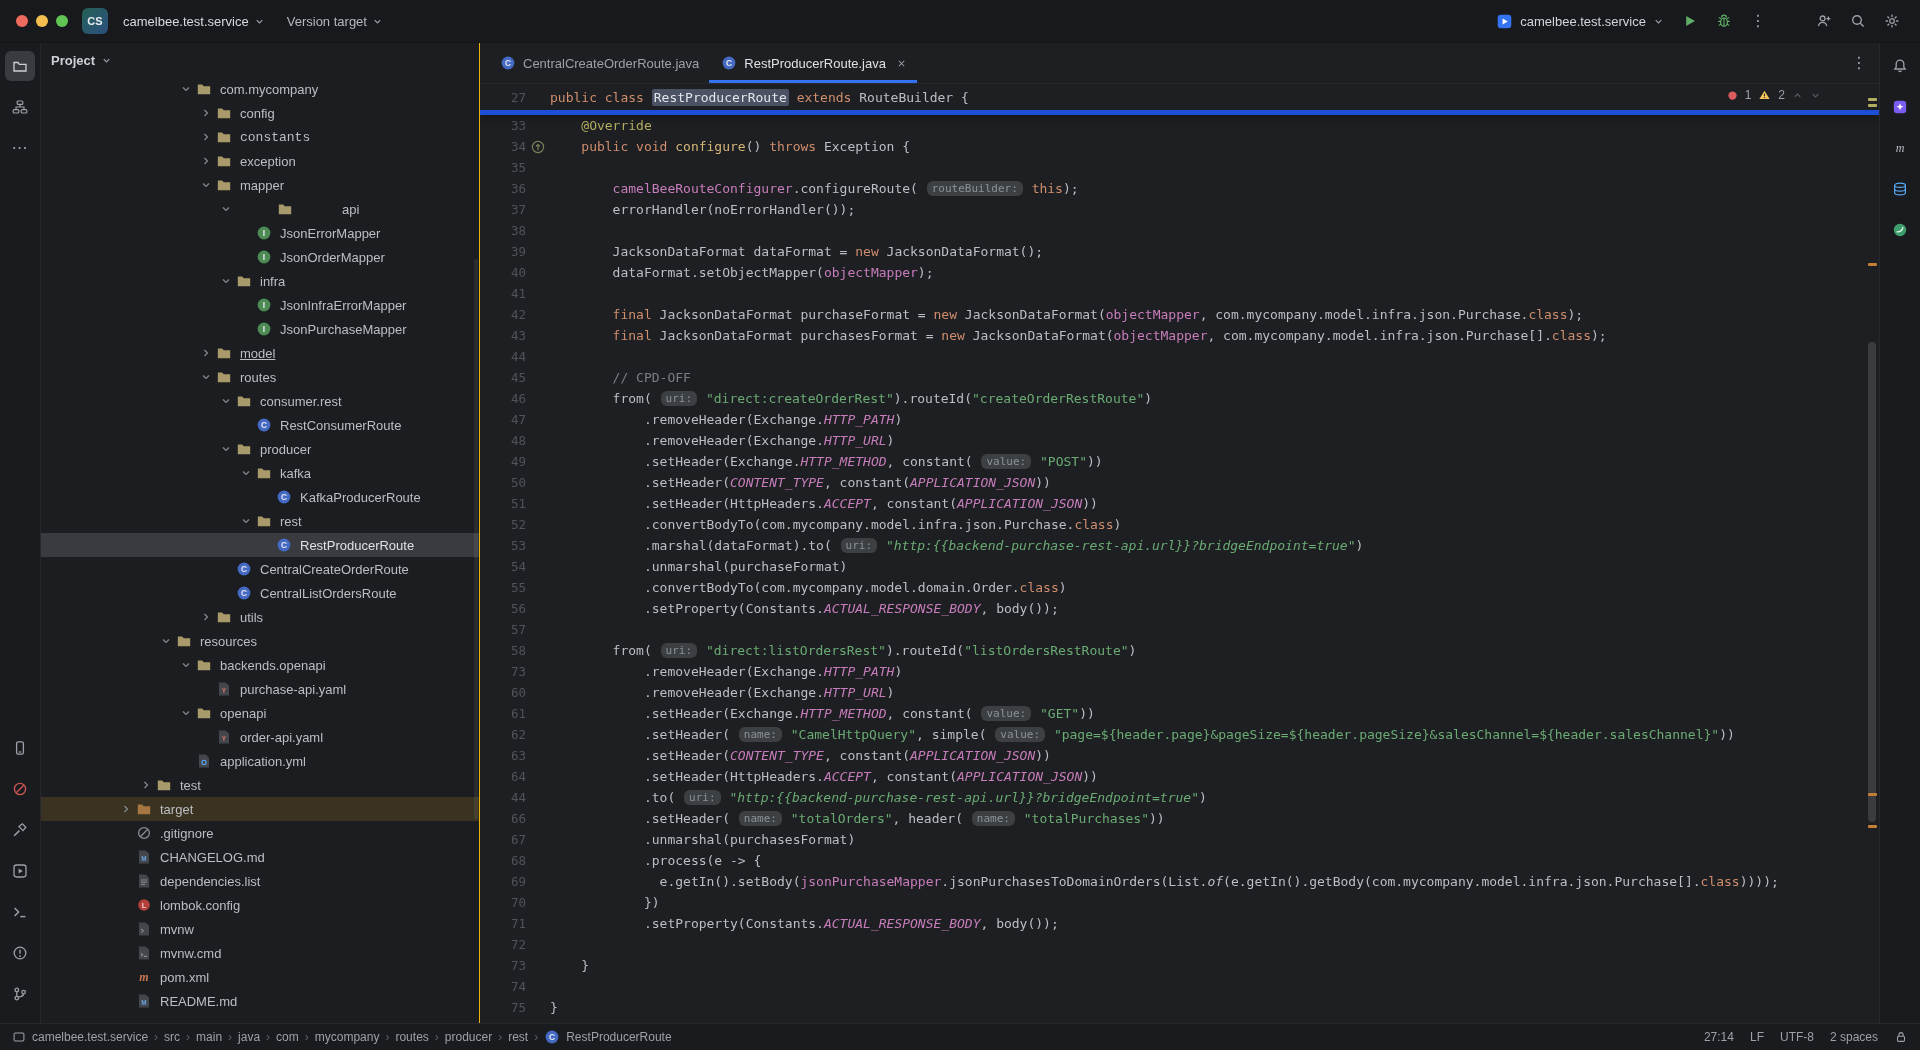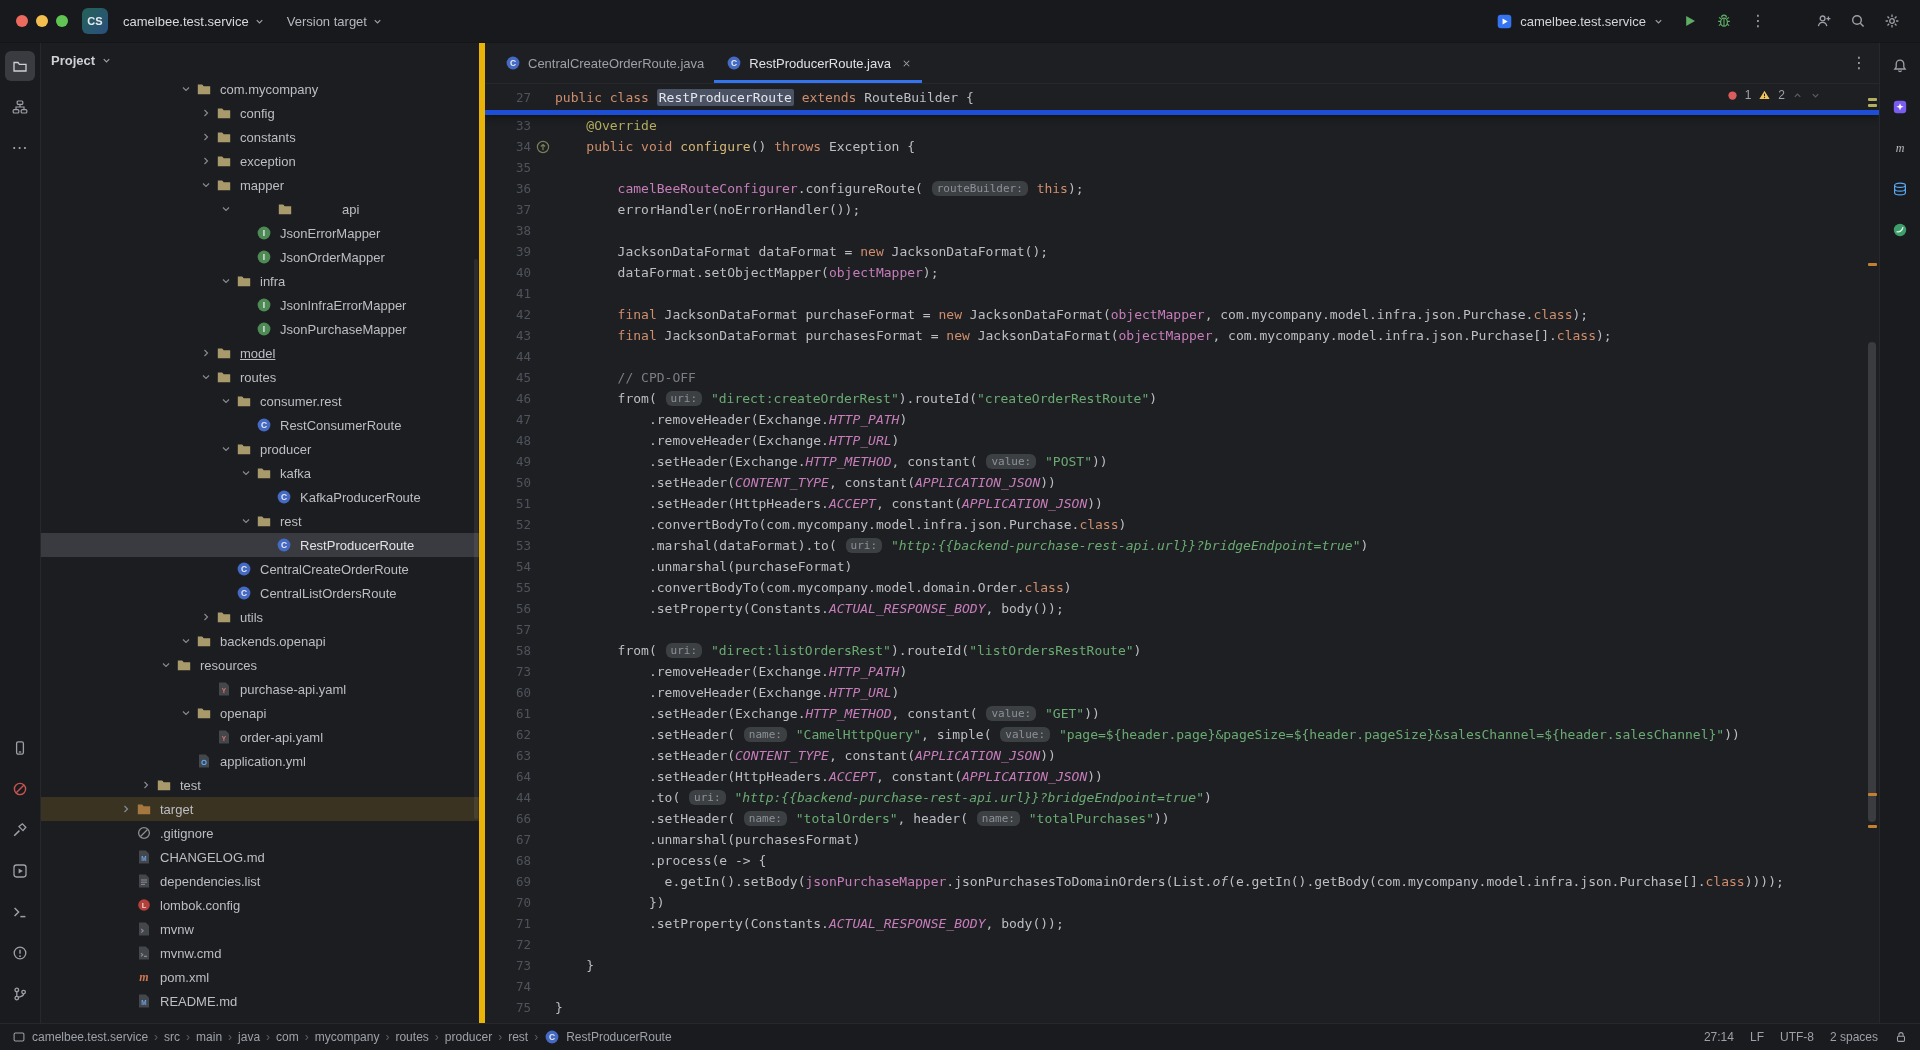--- a/index.html
+++ b/index.html
@@ -25,21 +25,21 @@
   .stripe{width:40px;flex:none;background:#1a1b1e;display:flex;flex-direction:column;align-items:center;padding:8px 0;}
   .stripe.left{border-right:1px solid #26282c;}
   .stripe.right{border-left:1px solid #26282c;}
   .sgroup{display:flex;flex-direction:column;gap:11px;align-items:center;}
   .sgroup.bottom{margin-top:auto;padding-bottom:6px;}
   .sbtn{width:30px;height:30px;border-radius:6px;display:flex;align-items:center;justify-content:center;cursor:pointer;}
   .sbtn.active{background:#393b40;}
   .icon{display:inline-flex;align-items:center;justify-content:center;}
 
   
-  .project{width:438px;flex:none;background:#1b1d20;border-right:6px solid #eab308;position:relative;overflow:hidden;display:flex;flex-direction:column;}
+  .project{width:438px;flex:none;background:#1b1d20;border-right:1px solid #eab308;position:relative;overflow:hidden;display:flex;flex-direction:column;}
   .pheader{height:34px;flex:none;display:flex;align-items:center;gap:6px;padding:0 10px;font-size:13px;font-weight:600;color:#ced0d6;}
   .tree{flex:1;overflow:hidden;}
   .trow{height:24px;display:flex;align-items:center;font-size:13px;color:#bcbec4;cursor:pointer;white-space:nowrap;}
   .trow.selected{background:#393b40;color:#dfe1e5;}
   .trow.excluded{background:rgba(170,132,40,.22);}
   .chev{width:18px;flex:none;display:inline-flex;justify-content:center;align-items:center;}
   .ticon{width:18px;height:16px;margin:0 6px 0 0;flex:none;display:inline-flex;align-items:center;justify-content:center;}
   .tlabel{margin-left:1px;}
   .tree-scroll{position:absolute;right:1px;top:216px;width:4px;height:560px;border-radius:2px;background:rgba(255,255,255,.07);}
 
@@ -295,21 +295,21 @@
                 <path d="M6 4l4 4-4 4" stroke="#868A91" stroke-width="1.6"></path>
               </svg>
             </span>
             <span class="ticon">
               <svg width="16" height="16" viewBox="0 0 16 16" fill="none" xmlns="http://www.w3.org/2000/svg">
                 <path d="M1.8 3.4h4.4l1.5 1.9h6.5v7.9H1.8z" fill="#A89A6A"></path>
               </svg>
             </span>
             <span class="tlabel">config</span>
           </div>
-          <div class="trow" style="padding-left: 156px;">
+          <div class="trow" style="padding-left: 156px; font-family: Liberation Mono, monospace;">
             <span class="chev">
               <svg width="12" height="12" viewBox="0 0 16 16" fill="none">
                 <path d="M6 4l4 4-4 4" stroke="#868A91" stroke-width="1.6"></path>
               </svg>
             </span>
             <span class="ticon">
               <svg width="16" height="16" viewBox="0 0 16 16" fill="none" xmlns="http://www.w3.org/2000/svg">
                 <path d="M1.8 3.4h4.4l1.5 1.9h6.5v7.9H1.8z" fill="#A89A6A"></path>
               </svg>
             </span>
@@ -541,45 +541,45 @@
                 <path d="M6 4l4 4-4 4" stroke="#868A91" stroke-width="1.6"></path>
               </svg>
             </span>
             <span class="ticon">
               <svg width="16" height="16" viewBox="0 0 16 16" fill="none" xmlns="http://www.w3.org/2000/svg">
                 <path d="M1.8 3.4h4.4l1.5 1.9h6.5v7.9H1.8z" fill="#A89A6A"></path>
               </svg>
             </span>
             <span class="tlabel">utils</span>
           </div>
+          <div class="trow" style="padding-left: 116px;">
+            <span class="chev">
+              <svg width="12" height="12" viewBox="0 0 16 16" fill="none">
+                <path d="M4 6l4 4 4-4" stroke="#868A91" stroke-width="1.6"></path>
+              </svg>
+            </span>
+            <span class="ticon">
+              <svg width="16" height="16" viewBox="0 0 16 16" fill="none" xmlns="http://www.w3.org/2000/svg">
+                <path d="M1.8 3.4h4.4l1.5 1.9h6.5v7.9H1.8z" fill="#A89A6A"></path>
+              </svg>
+            </span>
+            <span class="tlabel">resources</span>
+          </div>
           <div class="trow" style="padding-left: 136px;">
             <span class="chev">
               <svg width="12" height="12" viewBox="0 0 16 16" fill="none">
                 <path d="M4 6l4 4 4-4" stroke="#868A91" stroke-width="1.6"></path>
               </svg>
             </span>
             <span class="ticon">
               <svg width="16" height="16" viewBox="0 0 16 16" fill="none" xmlns="http://www.w3.org/2000/svg">
                 <path d="M1.8 3.4h4.4l1.5 1.9h6.5v7.9H1.8z" fill="#A89A6A"></path>
               </svg>
             </span>
             <span class="tlabel">backends.openapi</span>
-          </div>
-          <div class="trow" style="padding-left: 116px;">
-            <span class="chev">
-              <svg width="12" height="12" viewBox="0 0 16 16" fill="none">
-                <path d="M4 6l4 4 4-4" stroke="#868A91" stroke-width="1.6"></path>
-              </svg>
-            </span>
-            <span class="ticon">
-              <svg width="16" height="16" viewBox="0 0 16 16" fill="none" xmlns="http://www.w3.org/2000/svg">
-                <path d="M1.8 3.4h4.4l1.5 1.9h6.5v7.9H1.8z" fill="#A89A6A"></path>
-              </svg>
-            </span>
-            <span class="tlabel">resources</span>
           </div>
           <div class="trow" style="padding-left: 156px;">
             <span class="chev"></span>
             <span class="ticon">
               <svg width="16" height="16" viewBox="0 0 16 16" fill="none" xmlns="http://www.w3.org/2000/svg">
                 <path d="M3 1.6h6.8l3.2 3.2v9.6H3z" fill="#43464B"></path>
                 <text x="8" y="11.6" text-anchor="middle" font-size="6.4" font-weight="bold" fill="#D5756C" font-family="Liberation Sans,sans-serif">Y</text>
               </svg>
             </span>
             <span class="tlabel">purchase-api.yaml</span>

